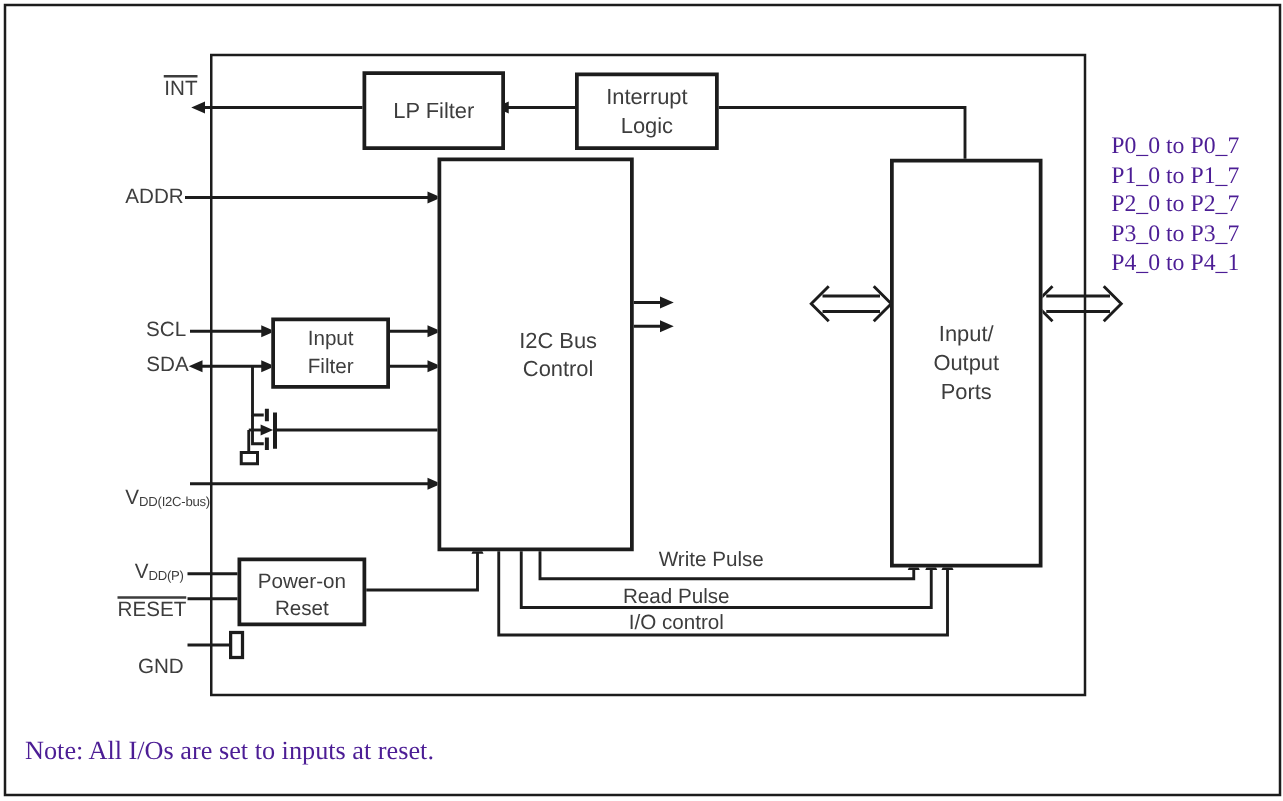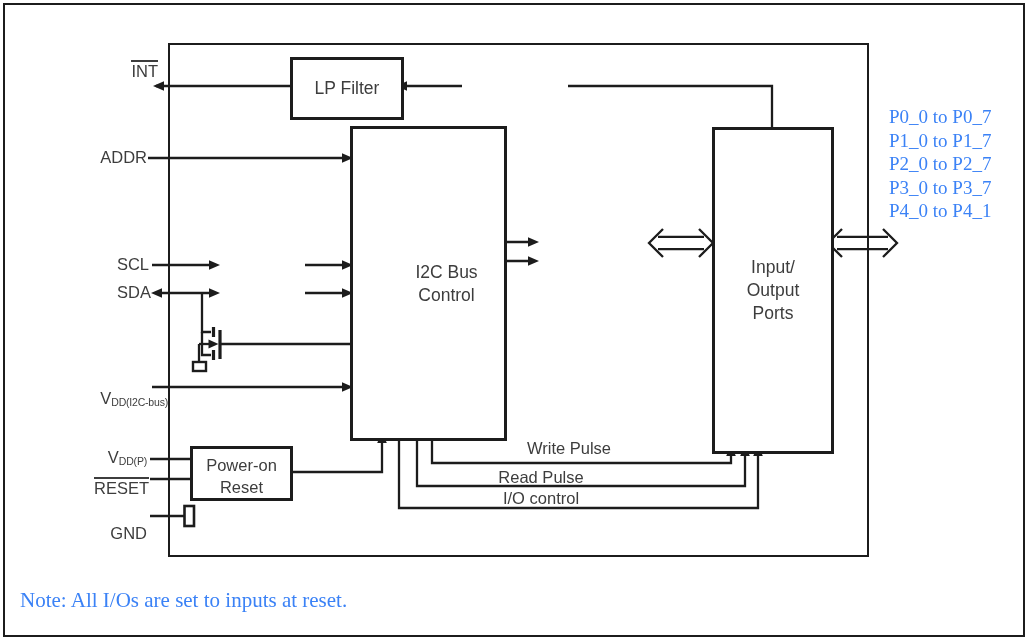--- a/index.html
+++ b/index.html
@@ -12,21 +12,21 @@
   
   .block{border:3px solid #1c1c1c;background:#ffffff;display:flex;flex-direction:column;
          align-items:center;justify-content:center;color:#3d3d3d;font-size:17.5px;
          line-height:1.3;text-align:center;z-index:3;}
   
   .pin{color:#3d3d3d;font-size:16.5px;white-space:nowrap;z-index:4;text-align:right;}
   .overline{display:inline-block;border-top:2px solid #3d3d3d;padding-top:0px;}
   .vlabel{display:flex;align-items:flex-start;}
   .vsub{font-size:10.5px;margin-top:7px;letter-spacing:-0.2px;}
   
-  .serif{font-family:"Liberation Serif",serif;color:#3b82f6;}
+  .serif{font-family:"Liberation Serif",serif;color:#4c1d95;}
   .pin-right-list{left:889px;top:105px;font-size:19px;line-height:23.5px;white-space:nowrap;z-index:4;}
   .note{left:20px;top:588px;font-size:21px;white-space:nowrap;z-index:4;}
   
   .sig{color:#3d3d3d;font-size:16.5px;white-space:nowrap;transform:translateX(-50%);z-index:4;}
   svg.wires{position:absolute;left:0;top:0;z-index:2;}
 </style>
 </head>
 <body>
 
 <div class="page">
@@ -151,33 +151,41 @@
         <polyline points="883,229 897,243 883,257"></polyline>
         <path d="M837,236.8 H888 M837,249.2 H888"></path>
       </g>
     </g>
   </svg>
 
   <div class="abs block" style="left:290px;top:57px;width:108px;height:57px;">
     <span>LP Filter</span>
   </div>
 
+  <div class="abs block" style="left:460px;top:58px;width:109px;height:56px;">
+    <span>Interrupt</span>
+    <span>Logic</span>
+  </div>
 
   <div class="abs block" style="left:350px;top:126px;width:115px;height:309px;padding-left:36px;">
     <span>I2C Bus</span>
     <span>Control</span>
   </div>
 
 
   <div class="abs block" style="left:712px;top:127px;width:116px;height:321px;">
     <span>Input/</span>
     <span>Output</span>
     <span>Ports</span>
   </div>
 
+  <div class="abs block" style="left:217px;top:254px;width:89px;height:51px;font-size:16.5px;">
+    <span>Input</span>
+    <span>Filter</span>
+  </div>
 
   <div class="abs block" style="left:190px;top:446px;width:97px;height:49px;font-size:16.5px;justify-content:flex-end;">
     <span>Power-on</span>
     <span>Reset</span>
   </div>
 
   <div class="abs pin" style="right:868px;top:60px;">
     <span class="overline">INT</span>
   </div>
   <div class="abs pin" style="right:879px;top:148px;">ADDR</div>

